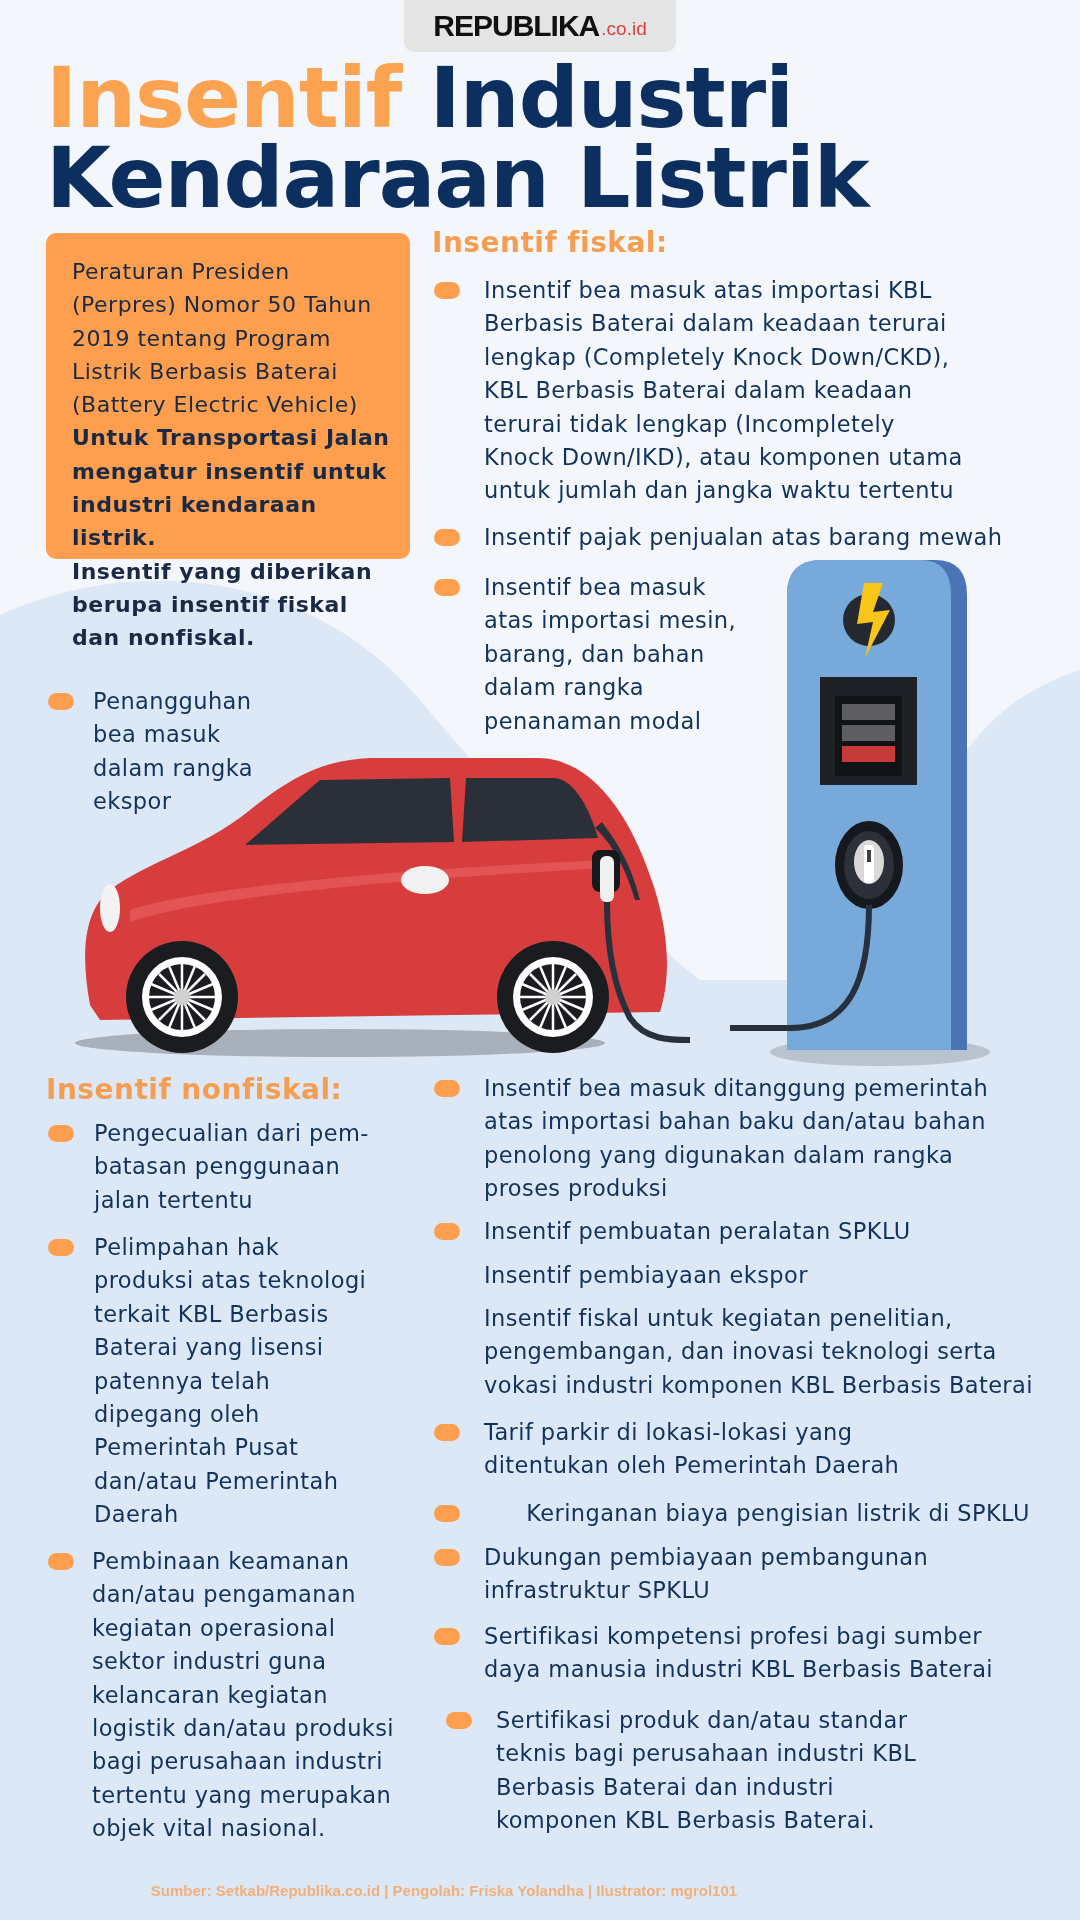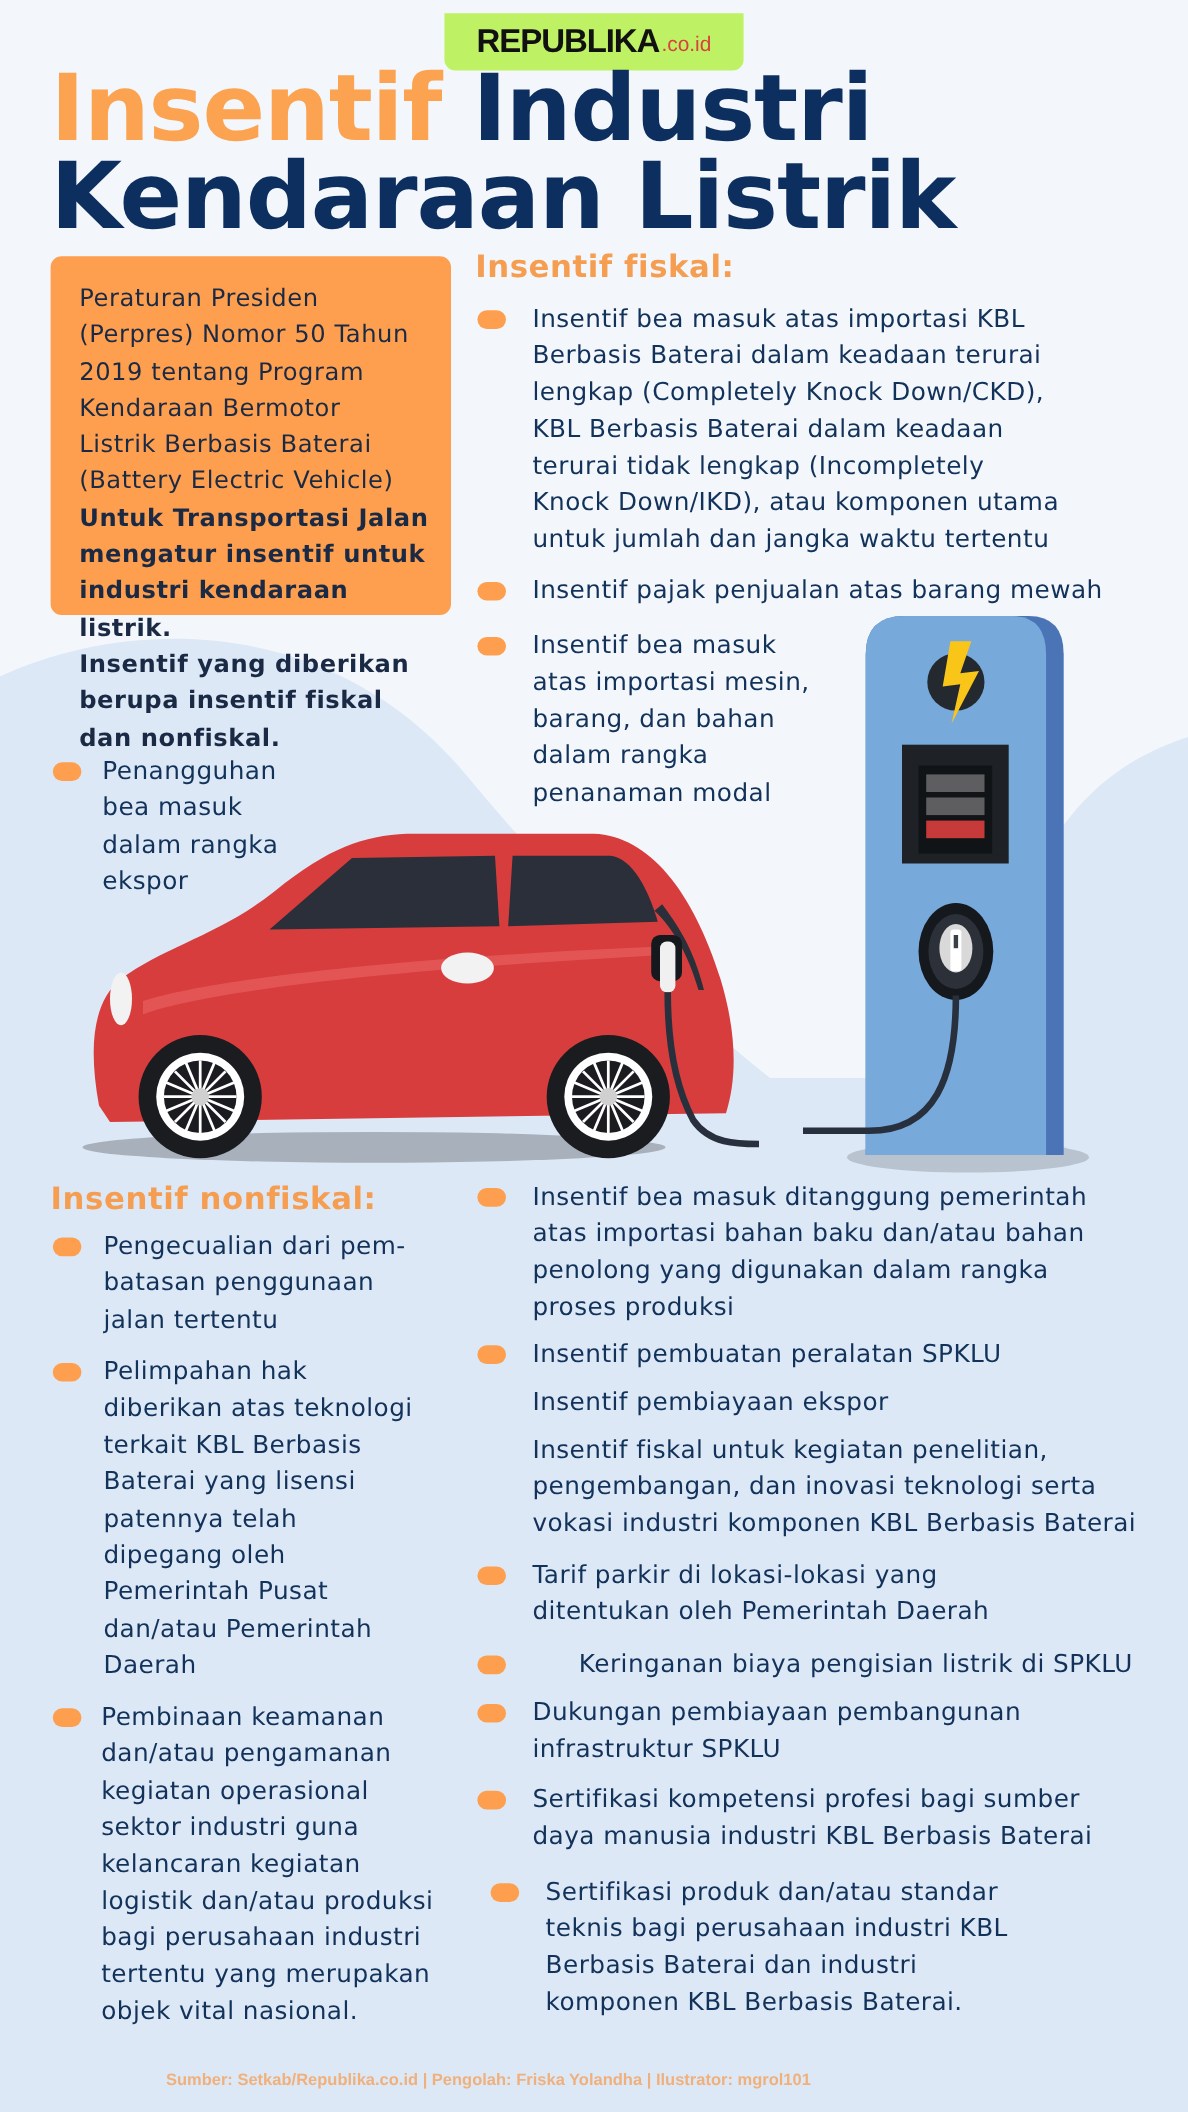--- a/index.html
+++ b/index.html
@@ -5,22 +5,22 @@
   * { box-sizing: border-box; margin: 0; padding: 0; }
   html, body { width: 1080px; height: 1920px; overflow: hidden; }
   body {
     position: relative;
     background: #f3f7fc;
     font-family: "DejaVu Sans", sans-serif;
     color: #12325a;
   }
   .bg-curve { position: absolute; left: 0; top: 0; width: 1080px; height: 1920px; }
   .logo-tab {
-    position: absolute; left: 404px; top: 12px; width: 272px; height: 52px;
-    background: #bef264; border-radius: 0 0 10px 10px;
+    position: absolute; left: 404px; top: 0; width: 272px; height: 52px;
+    background: #e5e5e5; border-radius: 0 0 10px 10px;
     display: flex; align-items: center; justify-content: center;
   }
   .logo-main {
     font-family: "Liberation Sans", sans-serif; font-weight: 700; font-size: 30px;
     color: #111; letter-spacing: -1px;
   }
   .logo-domain { font-family: "Liberation Sans", sans-serif; font-size: 19px; color: #d8413d; margin-left: 2px; margin-top: 6px; }
   .title {
     position: absolute; left: 46px; top: 58px;
     font-family: "DejaVu Sans", sans-serif; font-weight: 700;
@@ -64,21 +64,20 @@
 
 <div class="title">
   <div><span class="accent">Insentif</span> <span>Industri</span></div>
   <div>Kendaraan Listrik</div>
 </div>
 
 <div class="intro-box">
   <div class="reg">Peraturan Presiden</div>
   <div class="reg">(Perpres) Nomor 50 Tahun</div>
   <div class="reg">2019 tentang Program</div>
-  <div class="reg">Kendaraan Bermotor</div>
   <div class="reg">Listrik Berbasis Baterai</div>
   <div class="reg">(Battery Electric Vehicle)</div>
   <div class="bold">Untuk Transportasi Jalan</div>
   <div class="bold">mengatur insentif untuk</div>
   <div class="bold">industri kendaraan listrik.</div>
   <div class="bold">Insentif yang diberikan</div>
   <div class="bold">berupa insentif fiskal</div>
   <div class="bold">dan nonfiskal.</div>
 </div>
 
@@ -206,21 +205,21 @@
     <span class="txt">Pengecualian dari pem-</span>
     <span class="txt">batasan penggunaan</span>
     <span class="txt">jalan tertentu</span>
   </div>
 </div>
 
 <div class="item" style="left:46px; top:1231px; width:340px;">
   <span class="dot" style="left:2px; top:8px;"></span>
   <div style="padding-left:48px;">
     <span class="txt">Pelimpahan hak</span>
-    <span class="txt">diberikan atas teknologi</span>
+    <span class="txt">produksi atas teknologi</span>
     <span class="txt">terkait KBL Berbasis</span>
     <span class="txt">Baterai yang lisensi</span>
     <span class="txt">patennya telah</span>
     <span class="txt">dipegang oleh</span>
     <span class="txt">Pemerintah Pusat</span>
     <span class="txt">dan/atau Pemerintah</span>
     <span class="txt">Daerah</span>
   </div>
 </div>
 

